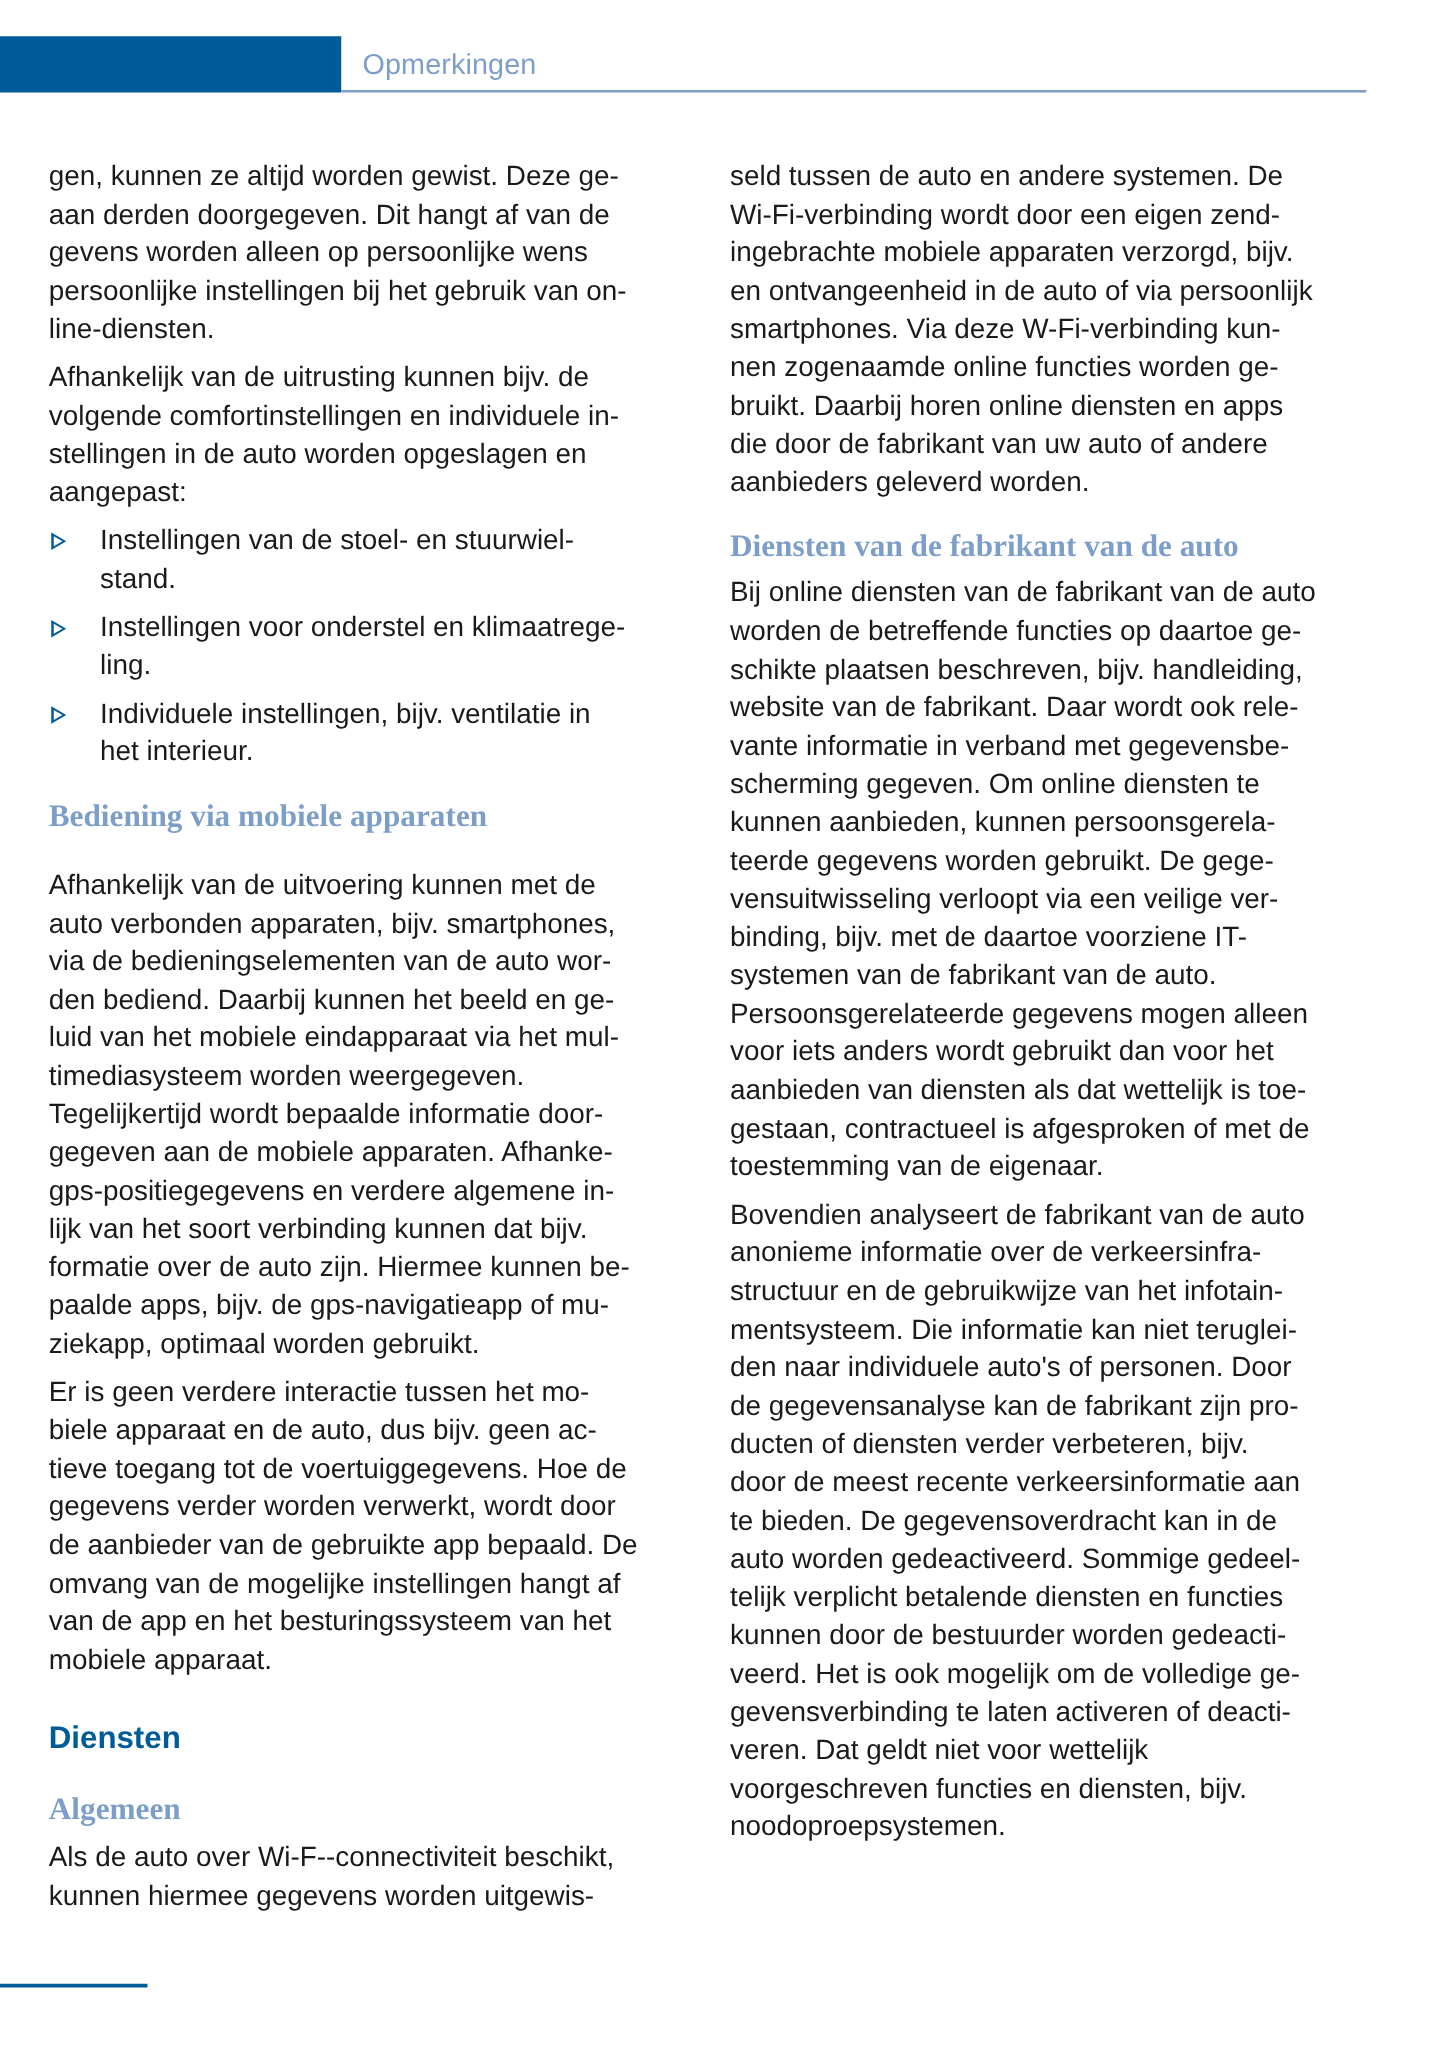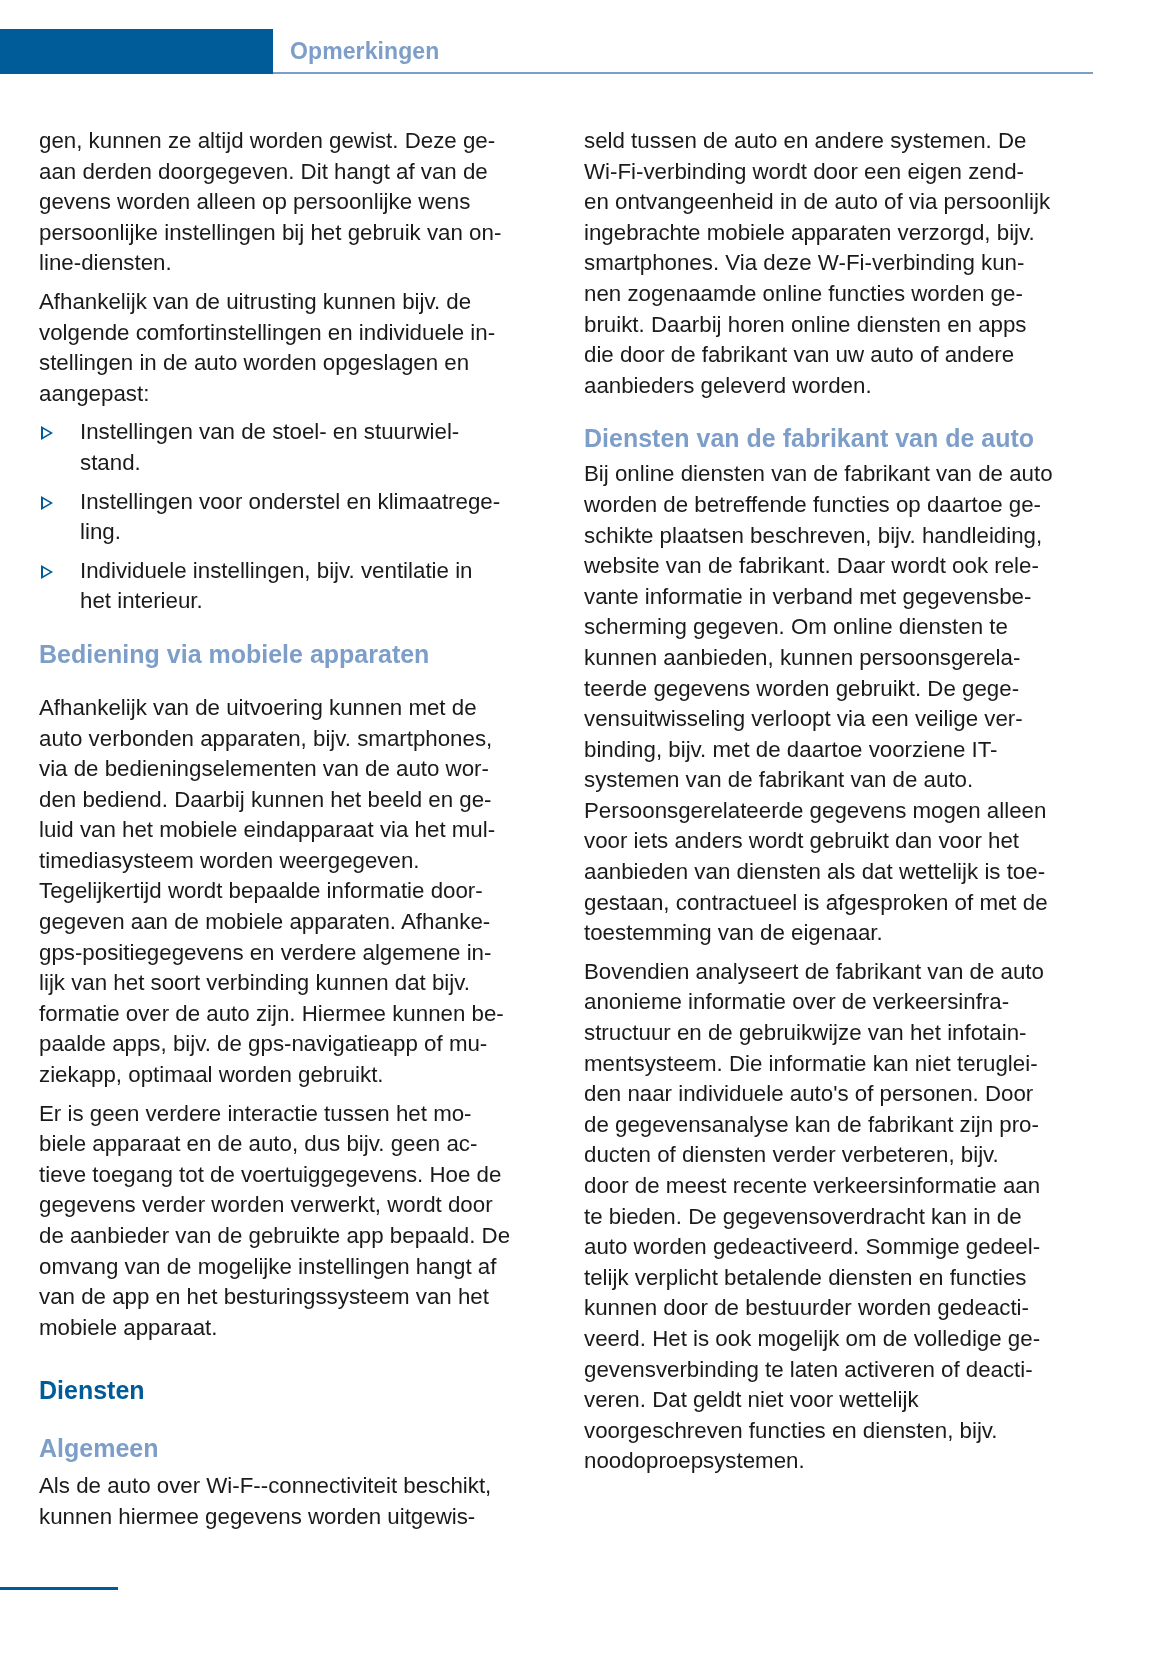--- a/index.html
+++ b/index.html
@@ -6,37 +6,38 @@
   body {
     width: 1165px; height: 1653px; position: relative; overflow: hidden;
     font-family: "Liberation Sans", sans-serif; color: #1a1a1a;
   }
   .header-bar {
     position: absolute; left: 0; top: 29px; width: 273px; height: 45px;
     background: #005b99;
   }
   .header-title {
     position: absolute; left: 290px; top: 38px;
-    font-size: 23px; font-weight: bold; color: #7d9ec8; letter-spacing: 0.1px;
+    font-size: 23px; font-weight: normal; color: #7d9ec8; letter-spacing: 0.1px;
   }
   .header-rule {
     position: absolute; left: 273px; top: 72px; width: 820px; height: 2px;
     background: #7d9ec8;
   }
   .col {
     position: absolute; top: 126px; width: 510px;
     font-size: 22.3px; line-height: 30.6px;
   }
   .col.left { left: 39px; }
   .col.right { left: 584px; }
   .line { white-space: nowrap; display: block; }
   .para { margin: 0 0 8px 0; }
   .h-light {
     font-weight: bold; color: #7d9ec8; font-size: 25px; line-height: 30px;
     white-space: nowrap;
+    font-family: Liberation Serif, serif;
   }
   .h-dark {
     font-weight: bold; color: #005b99; font-size: 25px; line-height: 30px;
     white-space: nowrap;
   }
   .bullet { position: relative; padding-left: 41px; margin: 0 0 8px 0; }
   .bullet-icon {
     position: absolute; left: 2px; top: 9px; width: 0; height: 0;
     border-top: 7px solid transparent; border-bottom: 7px solid transparent;
     border-left: 12px solid #005b99;
@@ -132,22 +133,22 @@
   <div class="para">
       <span class="line">Als de auto over Wi-F--connectiviteit beschikt,</span>
       <span class="line">kunnen hiermee gegevens worden uitgewis-</span>
     </div>
 </div>
 
 <div class="col right">
   <div class="para">
       <span class="line">seld tussen de auto en andere systemen. De</span>
       <span class="line">Wi-Fi-verbinding wordt door een eigen zend-</span>
+      <span class="line">ingebrachte mobiele apparaten verzorgd, bijv.</span>
       <span class="line">en ontvangeenheid in de auto of via persoonlijk</span>
-      <span class="line">ingebrachte mobiele apparaten verzorgd, bijv.</span>
       <span class="line">smartphones. Via deze W-Fi-verbinding kun-</span>
       <span class="line">nen zogenaamde online functies worden ge-</span>
       <span class="line">bruikt. Daarbij horen online diensten en apps</span>
       <span class="line">die door de fabrikant van uw auto of andere</span>
       <span class="line">aanbieders geleverd worden.</span>
     </div>
   <div class="h-light" style="margin-top:22px;margin-bottom:6px;">Diensten van de fabrikant van de auto</div>
   <div class="para">
       <span class="line">Bij online diensten van de fabrikant van de auto</span>
       <span class="line">worden de betreffende functies op daartoe ge-</span>

